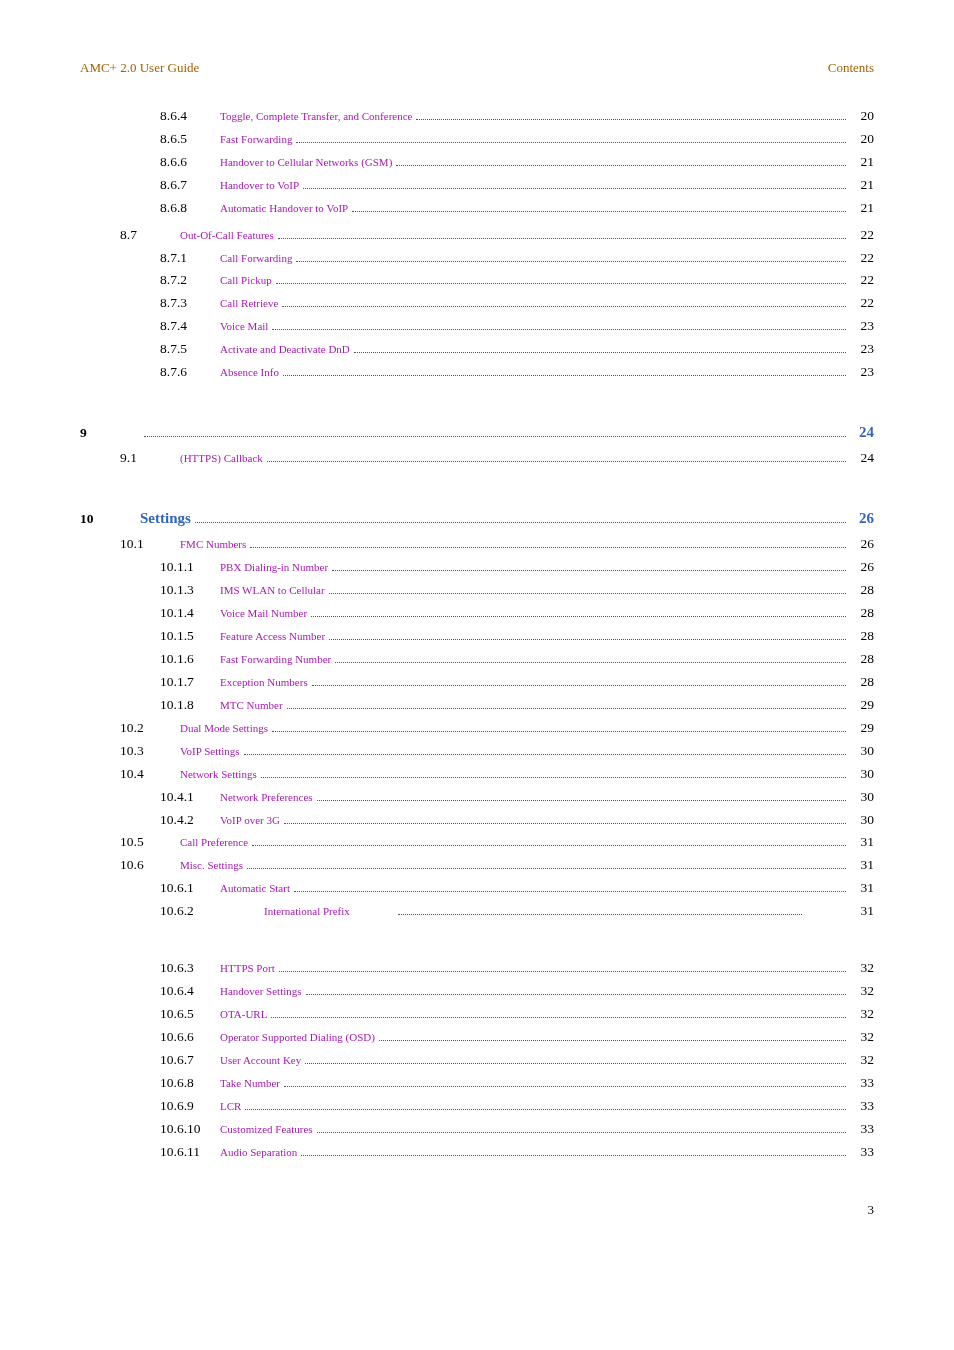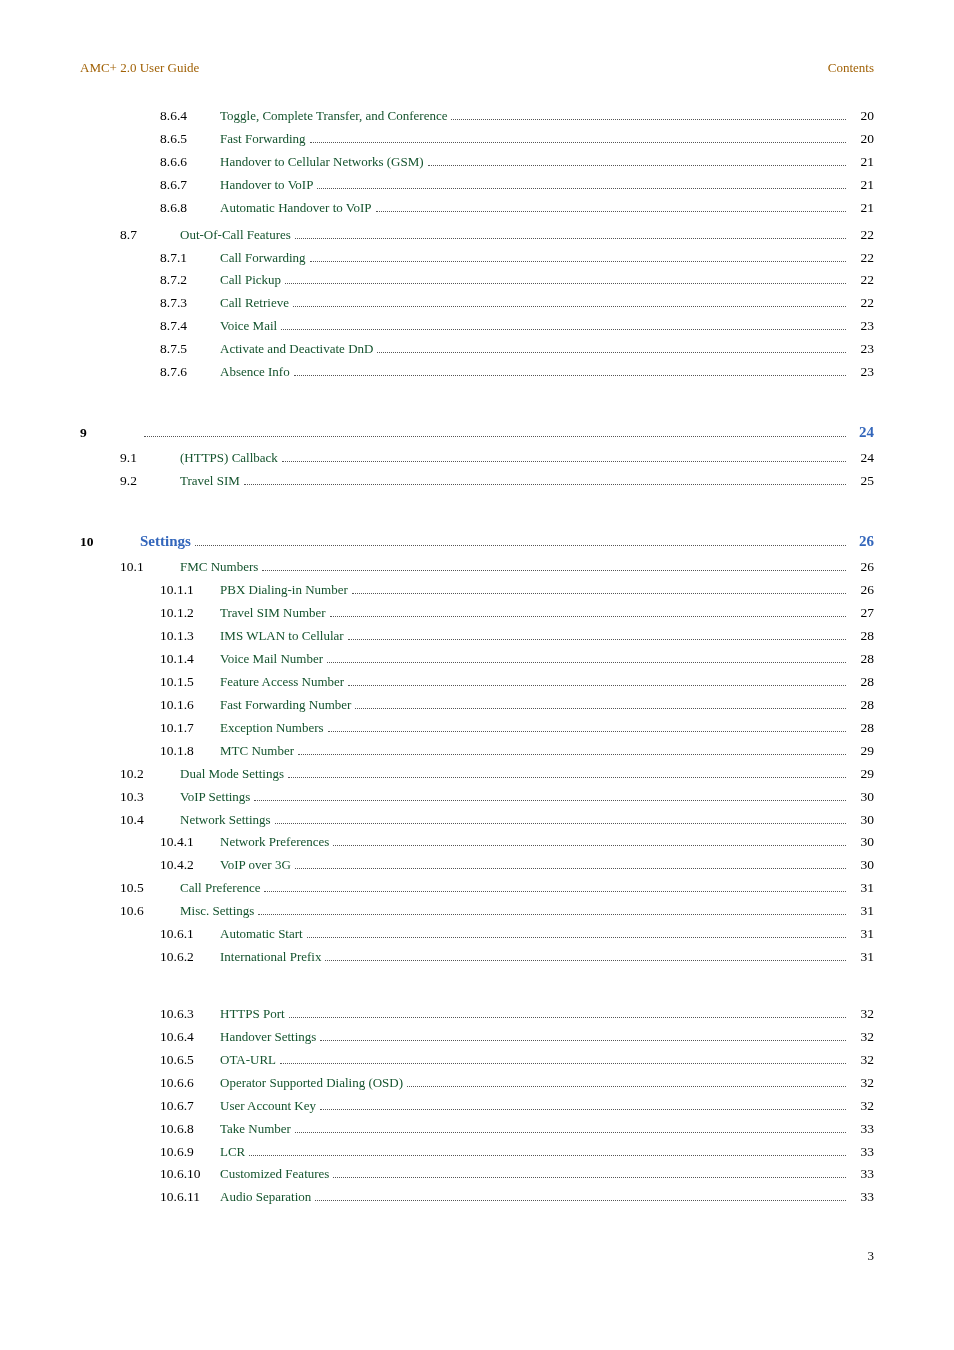--- a/index.html
+++ b/index.html
@@ -29,22 +29,22 @@
       margin-bottom: 2px;
       line-height: 1.55;
     }
     .toc-number {
       min-width: 60px;
       font-size: 13.5px;
       color: #000;
       flex-shrink: 0;
     }
     .toc-link {
-      color: #14532d;
-      font-size: 13px;
+      color: #a21caf;
+      font-size: 11px;
       flex-shrink: 0;
     }
     .toc-dots {
       flex: 1;
       border-bottom: 1px dotted #555;
       margin: 0 4px 3px 4px;
       min-width: 20px;
     }
     .toc-page {
       font-size: 13.5px;
@@ -164,52 +164,40 @@
       <span class="toc-number" style="font-weight: bold;">9</span>
       <span class="toc-dots"></span>
       <span class="toc-page" style="font-weight: bold; color: rgb(51, 102, 187); font-size: 15px;">24</span>
     </div>
     <div class="toc-entry" style="padding-left: 40px;">
       <span class="toc-number">9.1</span>
       <span class="toc-link">(HTTPS) Callback</span>
       <span class="toc-dots"></span>
       <span class="toc-page">24</span>
     </div>
-    <div class="toc-entry" style="padding-left: 40px;">
-      <span class="toc-number">9.2</span>
-      <span class="toc-link">Travel SIM</span>
-      <span class="toc-dots"></span>
-      <span class="toc-page">25</span>
-    </div>
     <div style="height: 14px;"></div>
     <div class="toc-entry section-heading">
       <span class="toc-number" style="font-weight: bold;">10</span>
       <span class="toc-link" style="font-weight: bold; font-size: 15px;">Settings</span>
       <span class="toc-dots"></span>
       <span class="toc-page" style="font-weight: bold; color: rgb(51, 102, 187); font-size: 15px;">26</span>
     </div>
     <div class="toc-entry" style="padding-left: 40px;">
       <span class="toc-number">10.1</span>
       <span class="toc-link">FMC Numbers</span>
       <span class="toc-dots"></span>
       <span class="toc-page">26</span>
     </div>
     <div class="toc-entry" style="padding-left: 80px;">
       <span class="toc-number">10.1.1</span>
       <span class="toc-link">PBX Dialing-in Number</span>
       <span class="toc-dots"></span>
       <span class="toc-page">26</span>
     </div>
     <div class="toc-entry" style="padding-left: 80px;">
-      <span class="toc-number">10.1.2</span>
-      <span class="toc-link">Travel SIM Number</span>
-      <span class="toc-dots"></span>
-      <span class="toc-page">27</span>
-    </div>
-    <div class="toc-entry" style="padding-left: 80px;">
       <span class="toc-number">10.1.3</span>
       <span class="toc-link">IMS WLAN to Cellular</span>
       <span class="toc-dots"></span>
       <span class="toc-page">28</span>
     </div>
     <div class="toc-entry" style="padding-left: 80px;">
       <span class="toc-number">10.1.4</span>
       <span class="toc-link">Voice Mail Number</span>
       <span class="toc-dots"></span>
       <span class="toc-page">28</span>
@@ -279,21 +267,21 @@
       <span class="toc-link">Misc. Settings</span>
       <span class="toc-dots"></span>
       <span class="toc-page">31</span>
     </div>
     <div class="toc-entry" style="padding-left: 80px;">
       <span class="toc-number">10.6.1</span>
       <span class="toc-link">Automatic Start</span>
       <span class="toc-dots"></span>
       <span class="toc-page">31</span>
     </div>
-    <div class="toc-entry" style="padding-left: 80px;">
+    <div class="toc-entry" style="padding-left: 80px; gap: 44px;">
       <span class="toc-number">10.6.2</span>
       <span class="toc-link">International Prefix</span>
       <span class="toc-dots"></span>
       <span class="toc-page">31</span>
     </div>
     <div class="toc-entry" style="padding-left: 80px; margin-top: 36px;">
       <span class="toc-number">10.6.3</span>
       <span class="toc-link">HTTPS Port</span>
       <span class="toc-dots"></span>
       <span class="toc-page">32</span>

